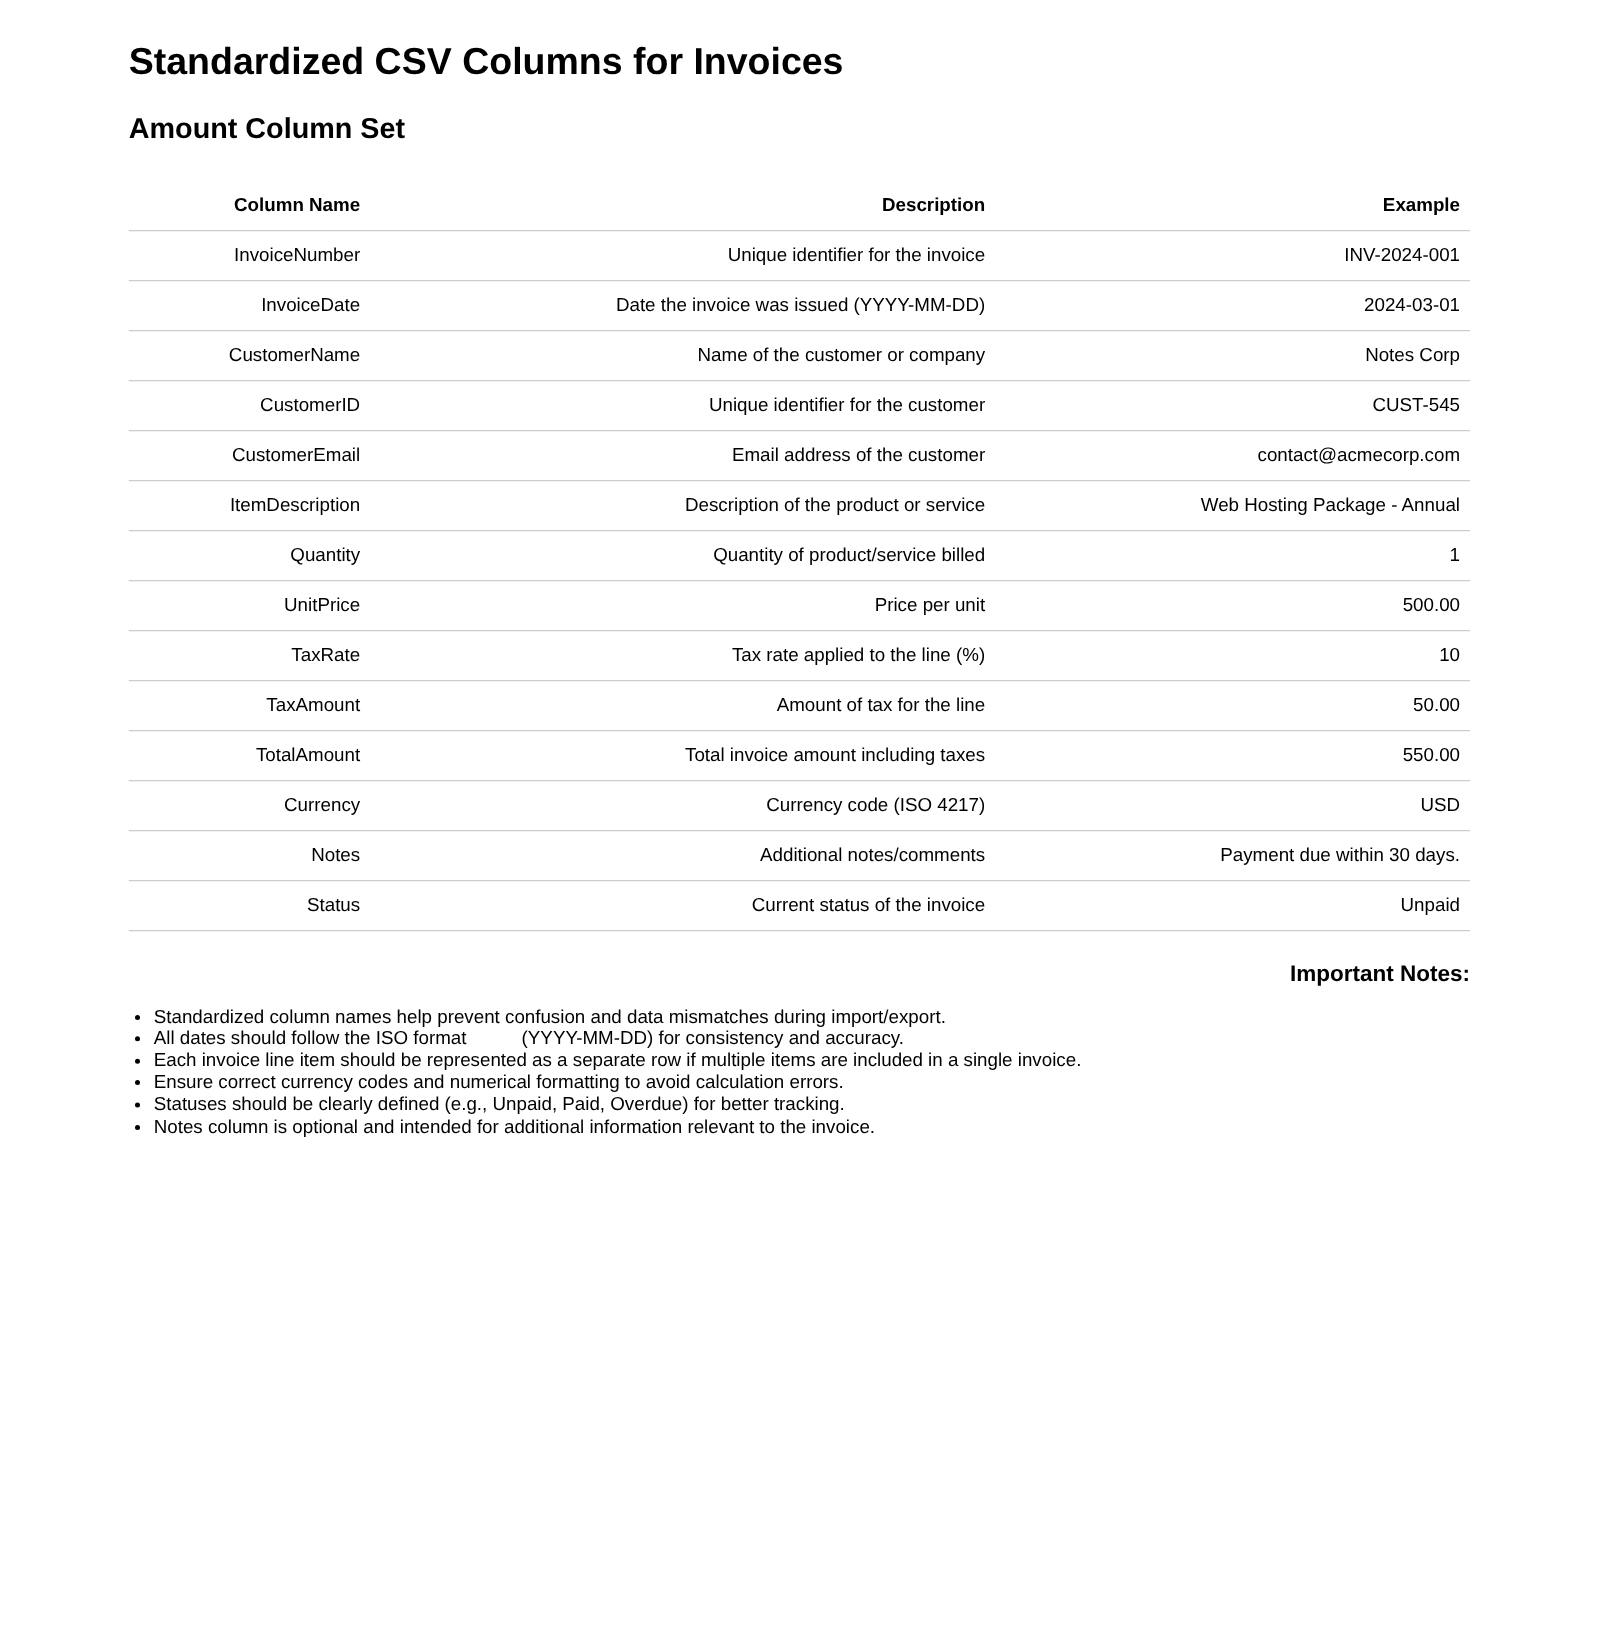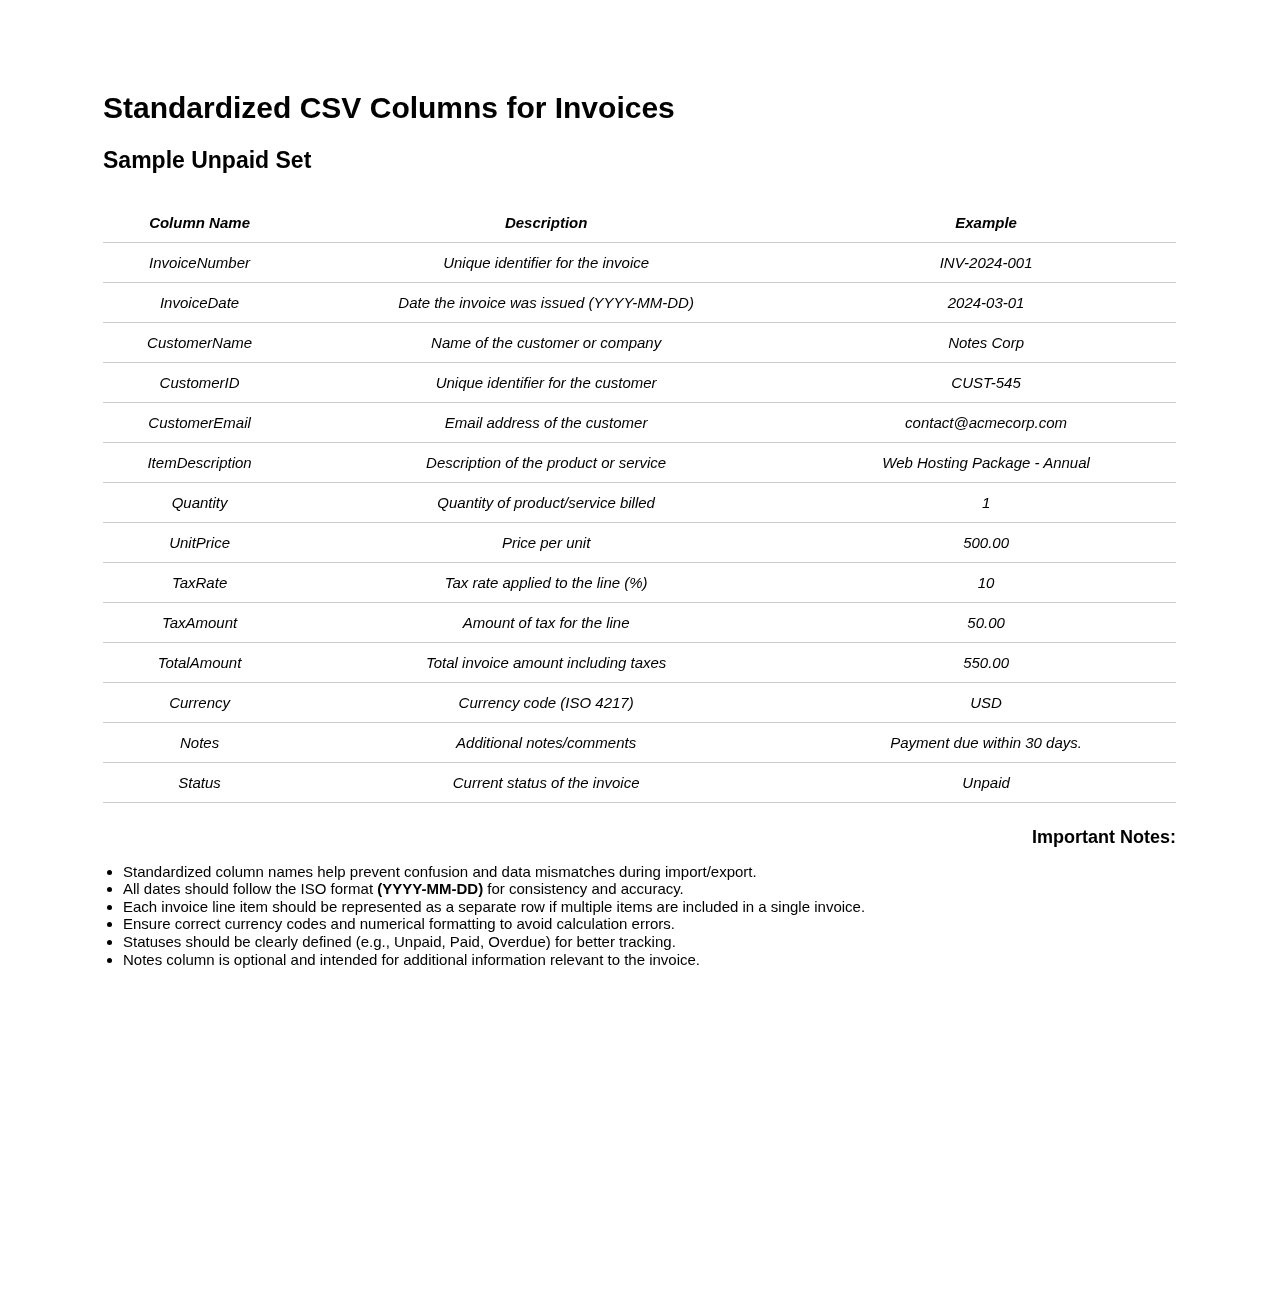--- a/index.html
+++ b/index.html
@@ -6,21 +6,21 @@
     margin: 0;
     padding: 0;
     background: #ffffff;
     color: #000000;
     font-family: "Liberation Sans", "DejaVu Sans", sans-serif;
   }
   body { min-height: 1300px; width: 1278px; }
   .page {
     width: 1073px;
     margin-left: 103px;
-    padding-top: 91px;
+    padding-top: 33px;
   }
   h1.doc-title {
     font-size: 30px;
     font-weight: bold;
     line-height: 1.15;
     margin: 0 0 21px 0;
   }
   h2.doc-subtitle {
     font-size: 23px;
     font-weight: bold;
@@ -28,29 +28,28 @@
     margin: 0 0 30px 0;
   }
   table.columns-table {
     width: 100%;
     border-collapse: collapse;
     font-size: 15px;
     table-layout: fixed;
   }
   table.columns-table th,
   table.columns-table td {
-    text-align: center;
+    text-align: right;
     vertical-align: top;
     padding: 11px 8px;
     line-height: 17px;
     border-bottom: 1px solid #cccccc;
     font-weight: normal;
     overflow: hidden;
     white-space: nowrap;
-    font-style: italic;
   }
   table.columns-table th {
     font-weight: bold;
   }
   col.c-name { width: 18%; }
   col.c-desc { width: 46.6%; }
   col.c-example { width: 35.4%; }
   h3.notes-title {
     font-size: 18px;
     font-weight: bold;
@@ -58,30 +57,30 @@
     margin: 24px 0 15px 0;
     text-align: right;
   }
   ul.notes-list {
     margin: 0;
     padding: 0 0 0 20px;
     font-size: 15px;
     line-height: 17.6px;
   }
   ul.notes-list li { margin: 0; }
-  ul.notes-list li b { font-weight: bold; }
+  ul.notes-list li b { font-weight: normal; margin-left: 40px; }
 </style>
 </head>
 <body>
 
 <div class="page">
 
   <h1 class="doc-title">Standardized CSV Columns for Invoices</h1>
 
-  <h2 class="doc-subtitle">Sample Unpaid Set</h2>
+  <h2 class="doc-subtitle">Amount Column Set</h2>
 
   <table class="columns-table">
     <colgroup>
       <col class="c-name">
       <col class="c-desc">
       <col class="c-example">
     </colgroup>
     <thead>
       <tr>
         <th>Column Name</th>

